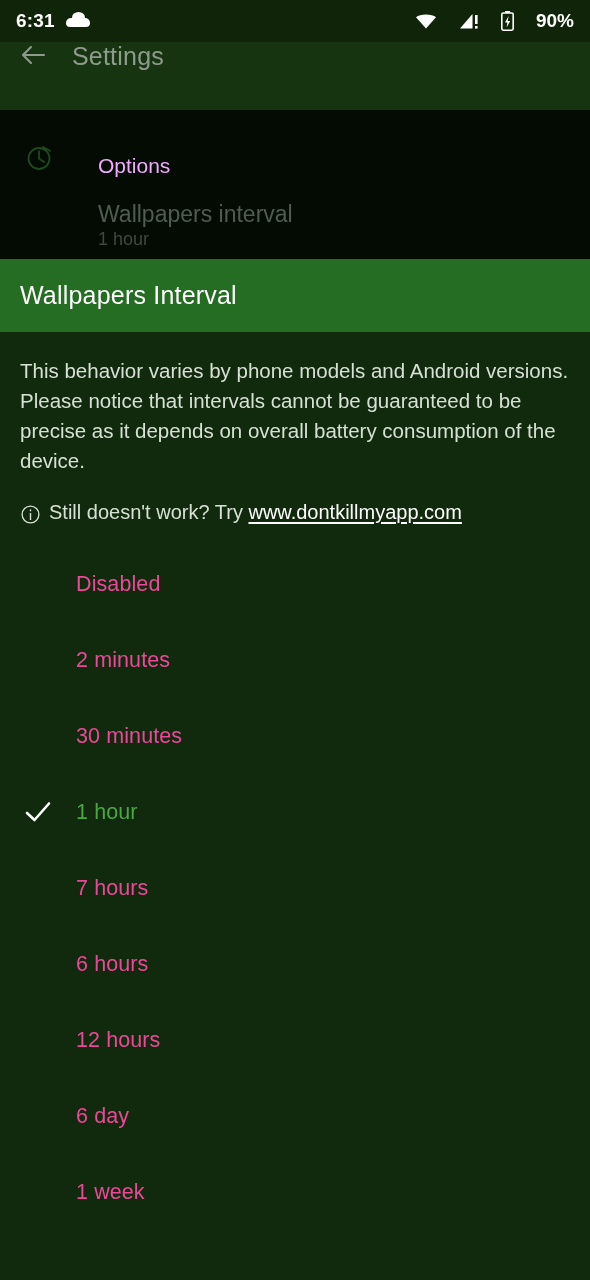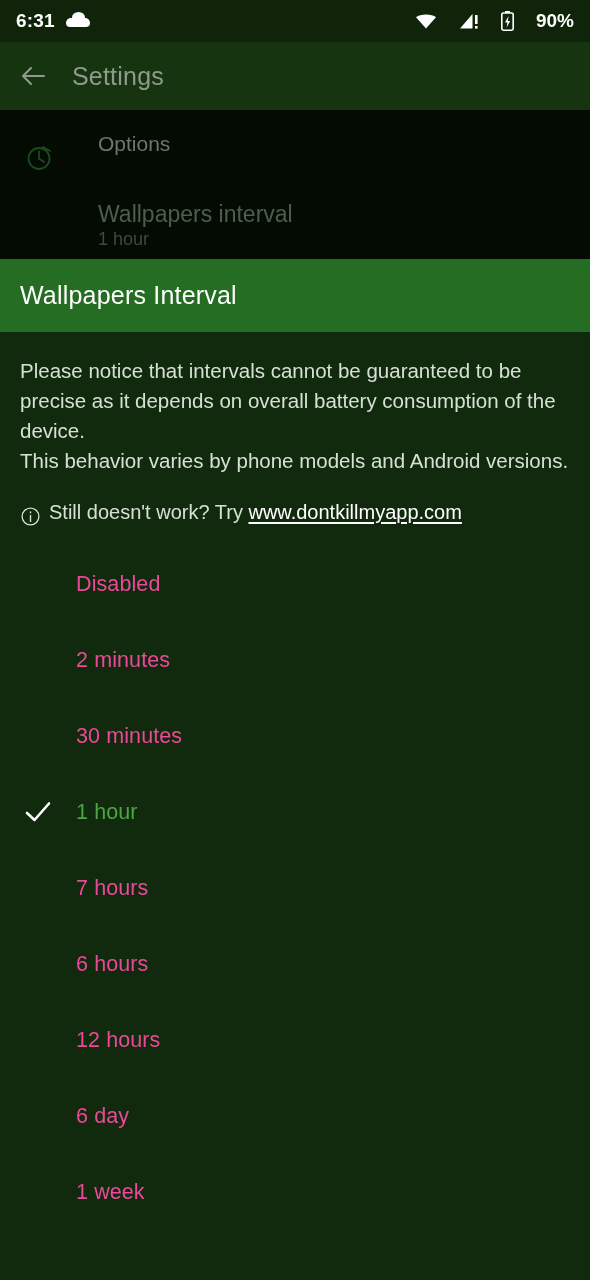--- a/index.html
+++ b/index.html
@@ -37,33 +37,33 @@
   }
   .sb-right { display:flex; align-items:center; gap:22px; }
   .wifi-ic { width:22px; height:16px; }
   .cell-ic { width:20px; height:17px; position:relative; }
   .batt-ic { width:13px; height:20px; }
   .sb-batt { color:#fff; font-size:19px; font-weight:bold; letter-spacing:0px; }
 
   .toolbar {
     position:absolute; left:0; top:42px; width:590px; height:68px;
     background:#173411;
-    display:flex; align-items:center; padding:0 20px; gap:26px;
+    display:flex; align-items:flex-start; padding:0 20px; gap:26px;
   }
   .back-arrow { width:26px; height:26px; flex:0 0 auto; }
   .toolbar-title { color:#8e9a8b; font-size:25px; letter-spacing:.2px; }
 
   .behind-body {
     position:absolute; left:0; top:110px; width:590px; height:150px;
     background:#030b03;
   }
   .opt-icon { position:absolute; left:24px; top:142px; width:30px; height:30px; }
   .opt-head-label {
-    position:absolute; left:98px; top:132px;
-    color:#737373; font-size:21px;
+    position:absolute; left:98px; top:154px;
+    color:#f0abfc; font-size:21px;
   }
   .pref-title {
     position:absolute; left:98px; top:201px;
     color:#4f5d4d; font-size:23px;
   }
   .pref-sub {
     position:absolute; left:98px; top:229px;
     color:#3e4b3c; font-size:18px;
   }
 
@@ -77,21 +77,21 @@
     background:#256d23;
     display:flex; align-items:center; padding-left:20px;
   }
   .dlg-title { color:#ffffff; font-size:25px; letter-spacing:.2px; }
 
   .dlg-message {
     padding:24px 20px 0 20px;
     color:#d7e0d5; font-size:20.5px; line-height:30px;
   }
   .dlg-note {
-    display:flex; align-items:center; gap:9px;
+    display:flex; align-items:flex-start; gap:9px;
     padding:22px 20px 0 21px;
     color:#d7e0d5; font-size:20px; line-height:28px;
   }
   .info-ic { width:19px; height:19px; flex:0 0 auto; margin-top:5px; }
   .dkma-link { color:#ffffff; text-decoration:underline; text-underline-offset:3px; }
 
   .opt-list { margin-top:20px; }
   .opt-row {
     position:relative; height:76px;
     display:flex; align-items:center;
@@ -163,22 +163,22 @@
     <span class="pref-sub">1 hour</span>
   </div>
 
   <div class="dialog">
 
     <div class="dlg-header">
       <span class="dlg-title">Wallpapers Interval</span>
     </div>
 
     <div class="dlg-message">
+      <div>This behavior varies by phone models and Android versions.</div>
       <div>Please notice that intervals cannot be guaranteed to be precise as it depends on overall battery consumption of the device.</div>
-      <div>This behavior varies by phone models and Android versions.</div>
     </div>
 
     <div class="dlg-note">
       <span class="info-ic">
         <svg viewBox="0 0 19 19" width="19" height="19">
           <circle cx="9.5" cy="9.5" r="8.4" fill="none" stroke="#d7e0d5" stroke-width="1.3"></circle>
           <rect x="8.8" y="8" width="1.4" height="7" fill="#d7e0d5"></rect>
           <rect x="8.8" y="4.4" width="1.4" height="1.9" fill="#d7e0d5"></rect>
         </svg>
       </span>

